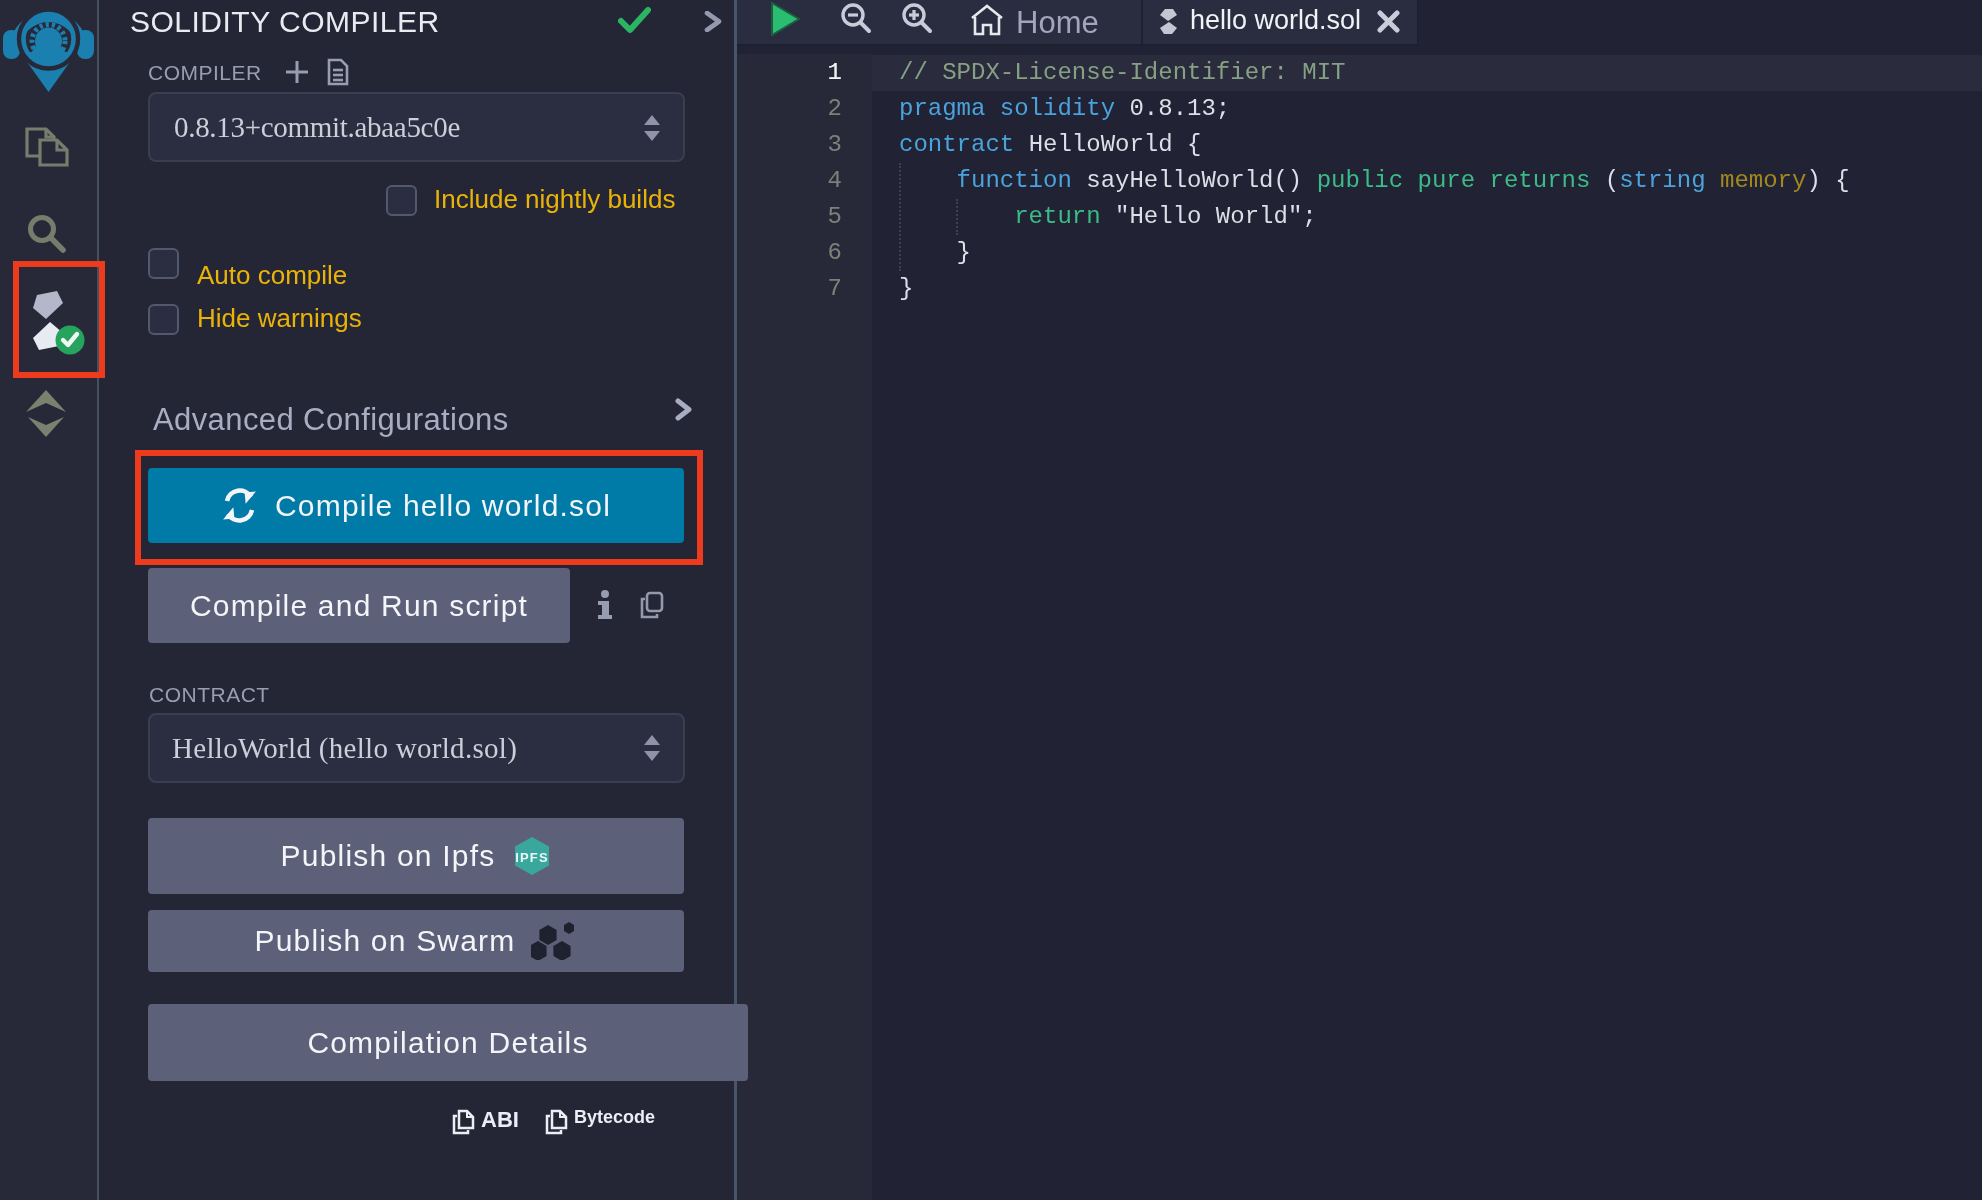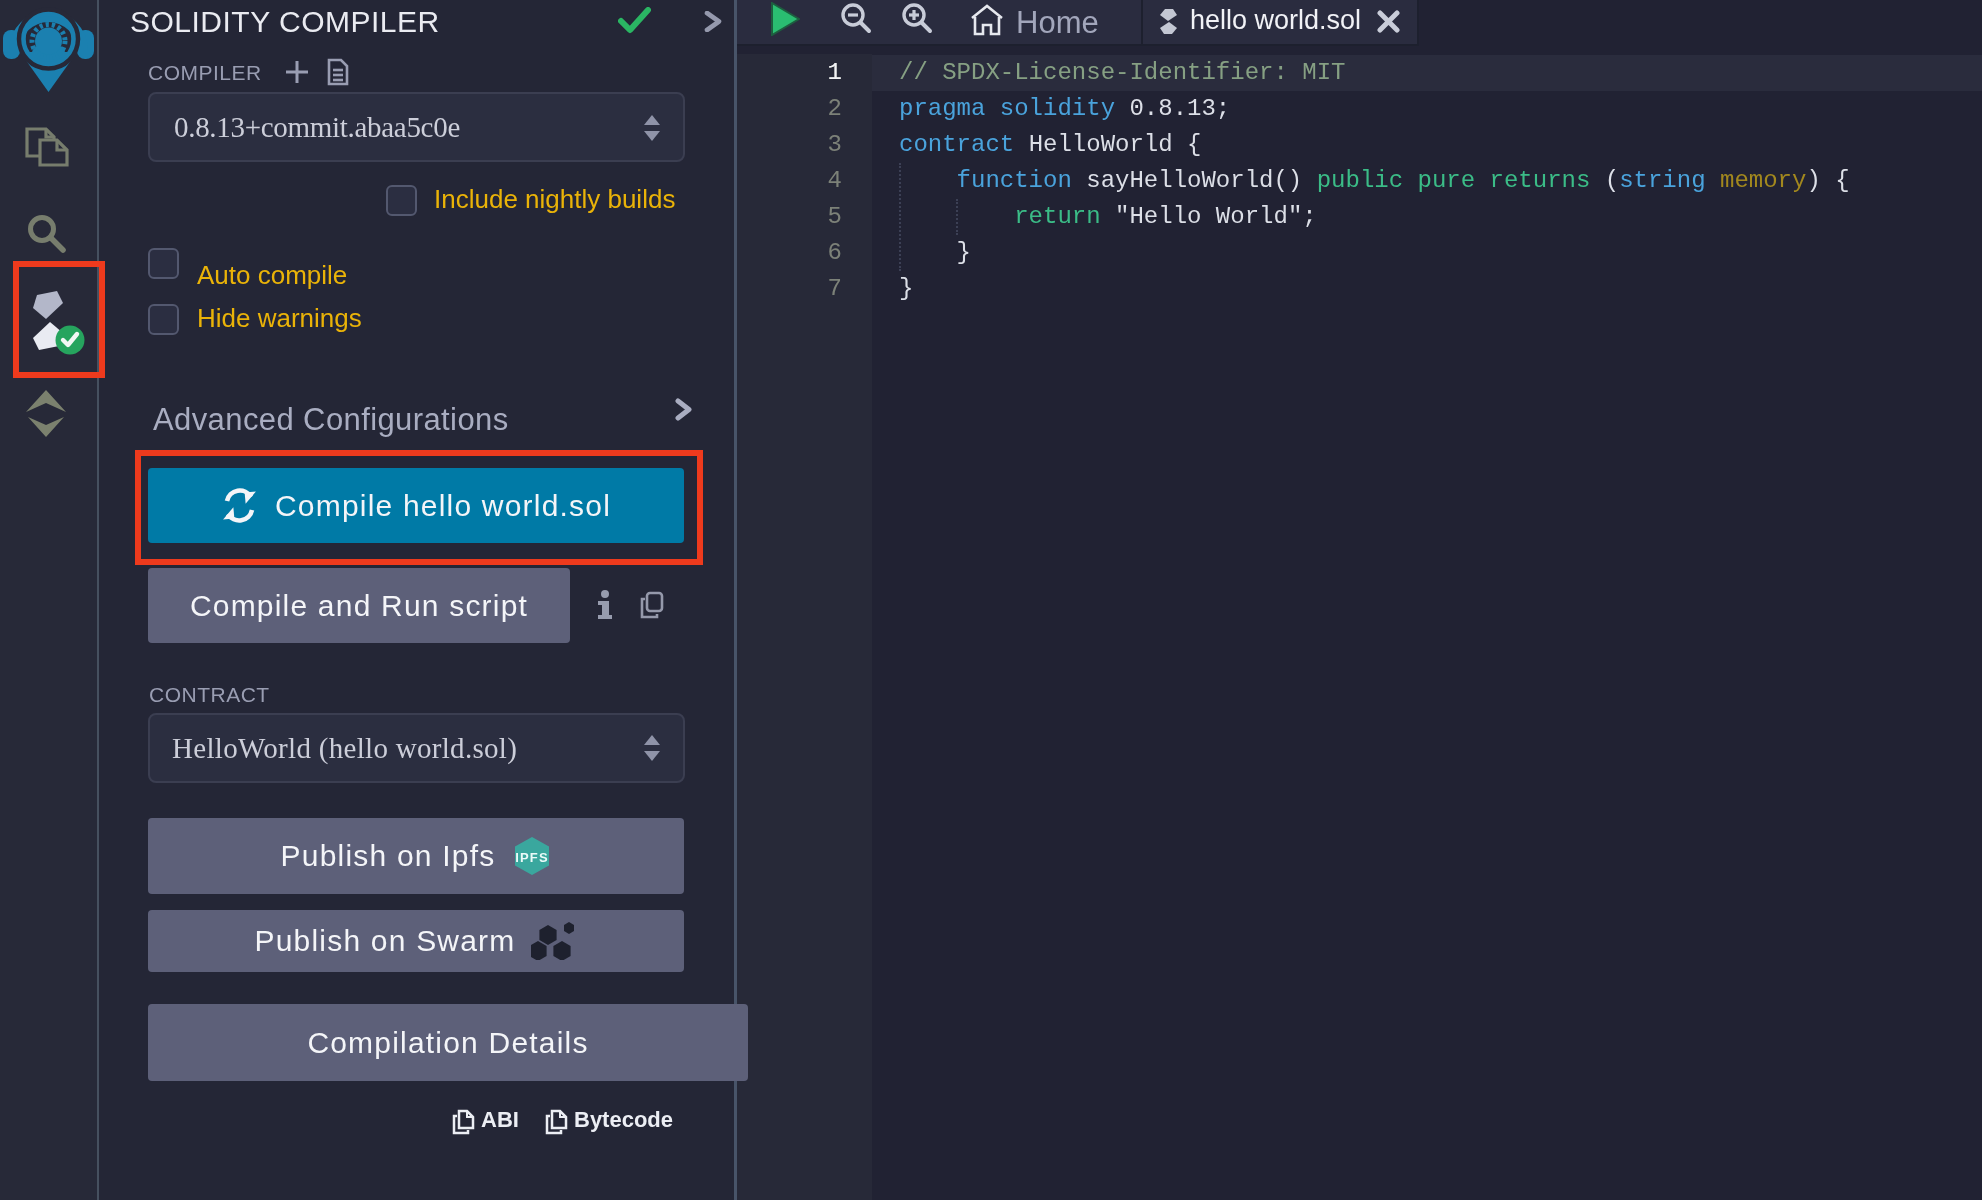--- a/index.html
+++ b/index.html
@@ -184,21 +184,21 @@
       <path d="M7 2 H15 L21 8 V19 H7 Z" fill="none" stroke="#eceef4" stroke-width="2.5"></path>
       <path d="M15 2 V8 H21" fill="none" stroke="#eceef4" stroke-width="2"></path>
       <path d="M5 7 H2 V24 H16 V21" fill="none" stroke="#eceef4" stroke-width="2.5"></path>
     </svg>
     <div class="t" style="left:481px;top:1107px;font-size:22px;font-weight:bold;color:#eceef4;">ABI</div>
     <svg class="abs" style="left:545px;top:1109px" width="24" height="26" viewBox="0 0 24 26">
       <path d="M7 2 H15 L21 8 V19 H7 Z" fill="none" stroke="#eceef4" stroke-width="2.5"></path>
       <path d="M15 2 V8 H21" fill="none" stroke="#eceef4" stroke-width="2"></path>
       <path d="M5 7 H2 V24 H16 V21" fill="none" stroke="#eceef4" stroke-width="2.5"></path>
     </svg>
-    <div class="t" style="left:574px;top:1107px;font-size:22px;font-weight:bold;color:#eceef4;">Bytecode</div>
+    <div class="t" style="left:574px;top:1107px;font-size:18px;font-weight:bold;color:#eceef4;">Bytecode</div>
   </div>
 
   <div id="iconscontent">
     <svg class="abs" style="left:0px;top:2px" width="97" height="92" viewBox="0 0 97 92">
       <g fill="#1b80b0">
         <rect x="3" y="28" width="17" height="29" rx="8"></rect>
         <rect x="77" y="28" width="17" height="29" rx="8"></rect>
         <path d="M9 48 A39.5 39 0 0 1 88 48 L77 48 A28.5 28 0 0 0 20 48 Z"></path>
         <path d="M20 50 L77 50 L48.5 90 Z"></path>
         <ellipse cx="48.5" cy="51" rx="16.5" ry="9.5"></ellipse>

